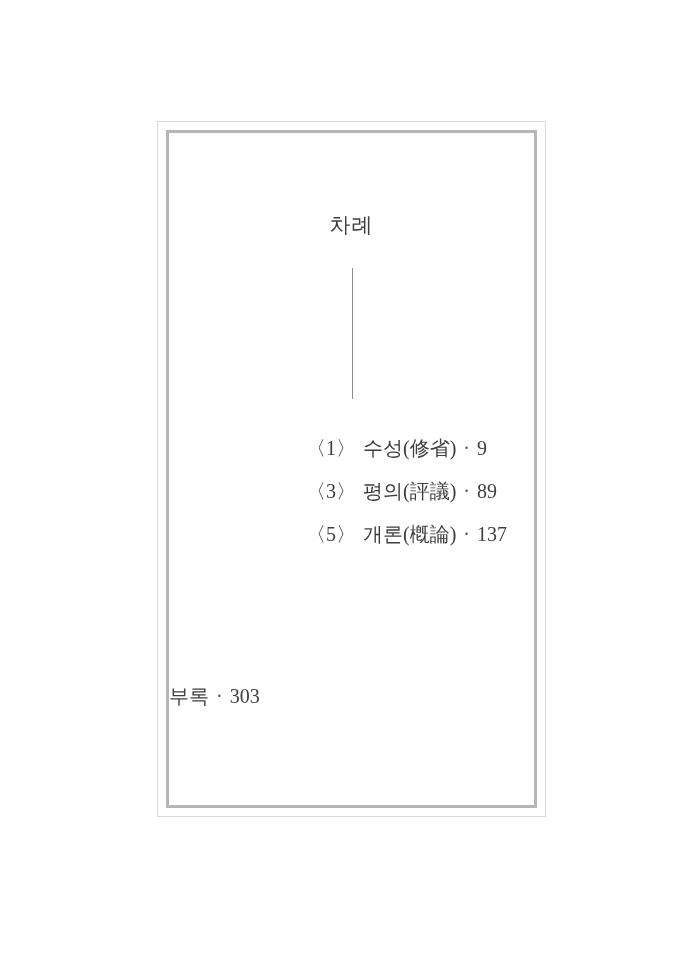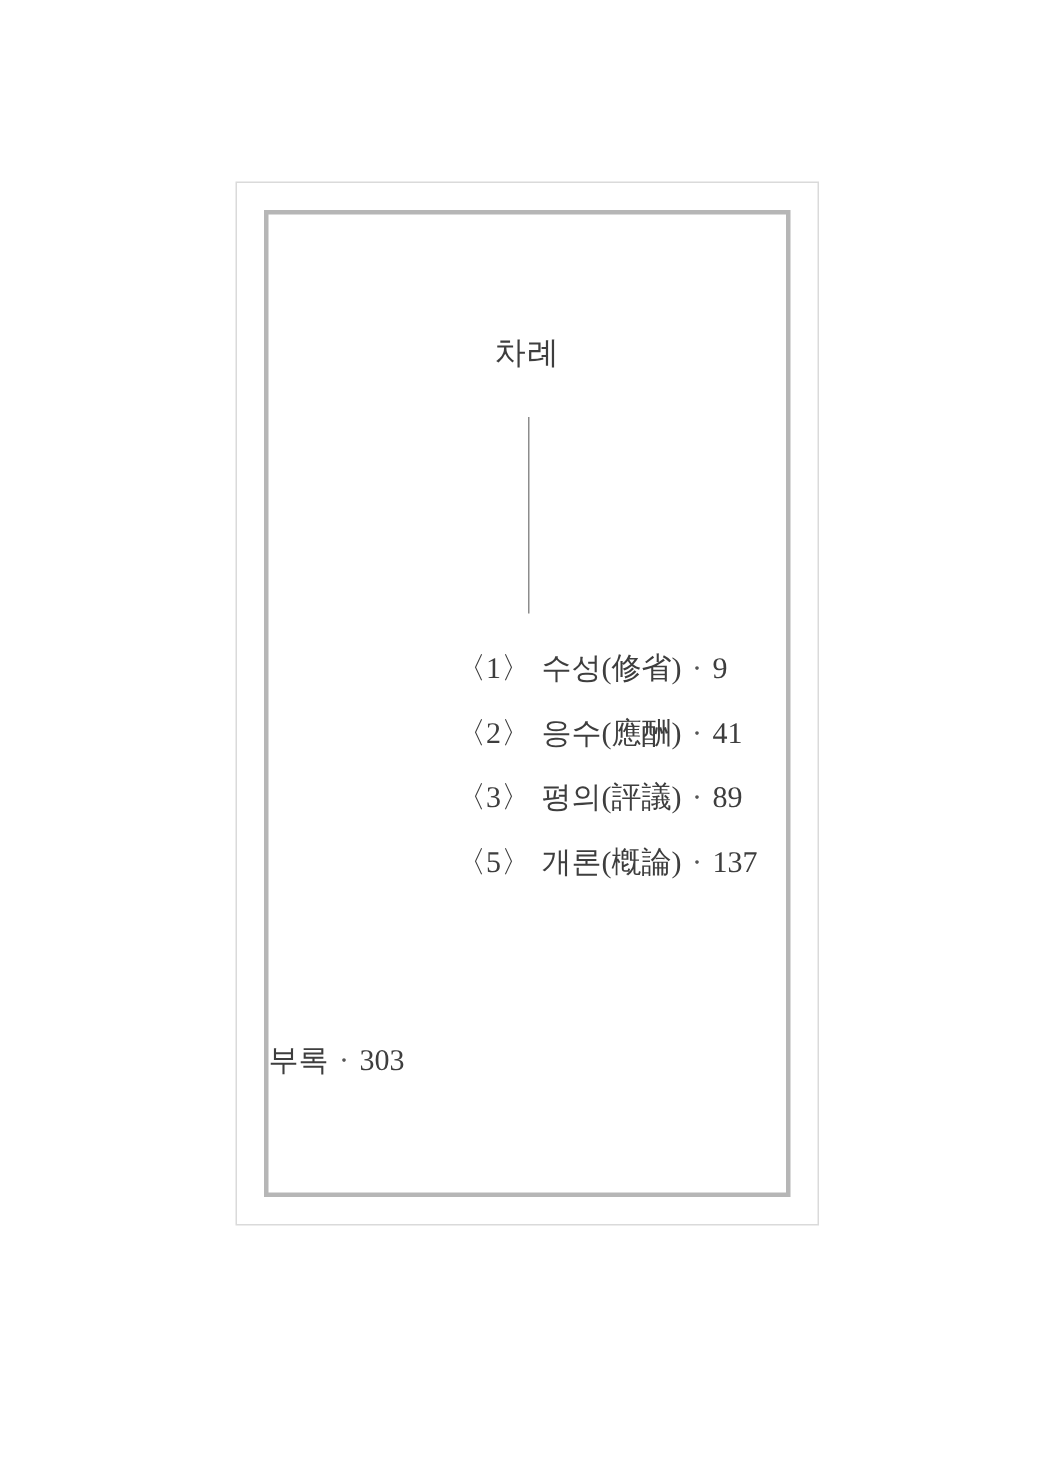--- a/index.html
+++ b/index.html
@@ -15,21 +15,21 @@
     color: #3e3e3e;
     overflow: hidden;
   }
   .frame-outer {
     position: absolute;
     left: 157px;
     top: 121px;
     width: 389px;
     height: 696px;
     border: 1px solid #dadada;
-    padding: 18px;
+    padding: 8px;
     box-sizing: border-box;
     background: #ffffff;
   }
   .frame-inner {
     position: relative;
     width: 100%;
     height: 100%;
     border: 3px solid #b6b6b6;
     box-sizing: border-box;
     background: #ffffff;
@@ -50,21 +50,21 @@
     top: 135px;
     left: 50%;
     width: 1px;
     height: 131px;
     background: #8c8c8c;
   }
   .toc-list {
     position: absolute;
     top: 282px;
     left: 125px;
-    margin: 0;
+    margin: 12px;
     padding: 0;
     list-style: none;
   }
   .toc-item {
     font-size: 20px;
     line-height: 43px;
     white-space: nowrap;
   }
   .toc-item .num {
     margin-right: 7px;
@@ -92,23 +92,20 @@
 
       <h1 class="toc-title">차례</h1>
 
       <div class="divider-v"></div>
 
       <ul class="toc-list">
         <li class="toc-item">
           <span class="num">〈1〉</span><span>수성(修省)</span><span class="sep">·</span><span>9</span>
         </li>
         <li class="toc-item">
-          <span class="num">〈2〉</span><span>응수(應酬)</span><span class="sep">·</span><span>41</span>
-        </li>
-        <li class="toc-item">
           <span class="num">〈3〉</span><span>평의(評議)</span><span class="sep">·</span><span>89</span>
         </li>
         <li class="toc-item">
           <span class="num">〈5〉</span><span>개론(槪論)</span><span class="sep">·</span><span>137</span>
         </li>
       </ul>
 
       <div class="appendix">
         <span>부록</span><span class="sep">·</span><span>303</span>
       </div>

